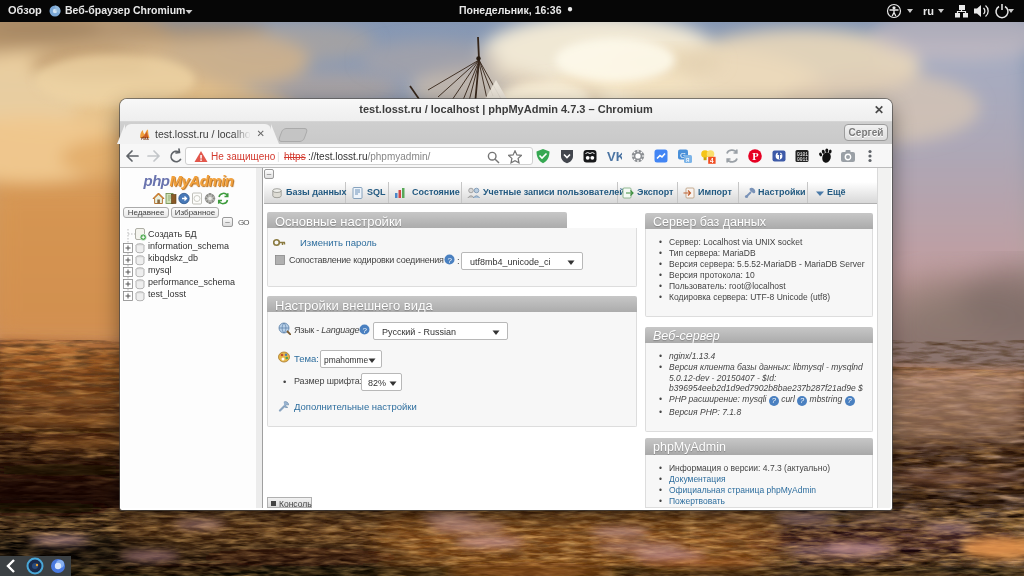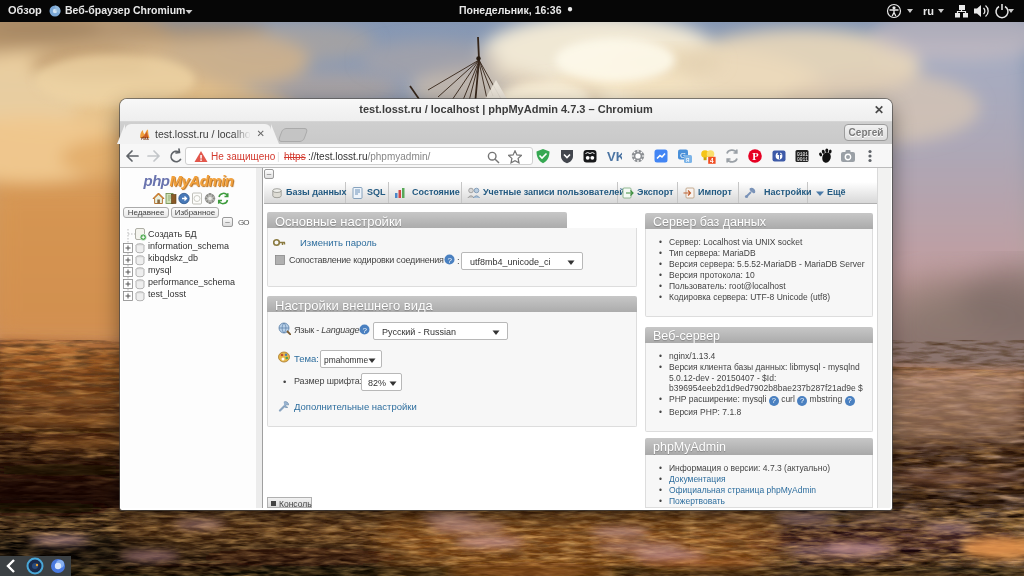--- a/index.html
+++ b/index.html
@@ -575,21 +575,21 @@
           <span style="position:absolute;left:373px;top:5px;">Экспорт</span>
           <svg width="12" height="12" style="position:absolute;left:419px;top:5px;">
               <rect x="3" y="1" width="8" height="10" rx="1" fill="#faf4f0" stroke="#b89a7a" stroke-width="0.8"></rect>
               <path d="M0.5,6 L7.5,6 M5,3.5 L7.5,6 L5,8.5" stroke="#c06030" stroke-width="1.2" fill="none"></path>
             </svg>
           <span style="position:absolute;left:434px;top:5px;">Импорт</span>
           <svg width="12" height="12" style="position:absolute;left:480px;top:5px;">
               <path d="M2.5,9.5 L7,5 M6,2.2 A2.8,2.8 0 0 1 10,5.8 M6,2.2 L8.2,4.4 M10,5.8 L7.8,3.6" stroke="#7a93b8" stroke-width="1.8" fill="none"></path>
               <circle cx="2.5" cy="9.5" r="1.6" fill="#7a93b8"></circle>
             </svg>
-          <span style="position:absolute;left:494px;top:5px;margin-left:6px;">Настройки</span>
+          <span style="position:absolute;left:494px;top:5px;">Настройки</span>
           <svg width="10" height="8" style="position:absolute;left:551px;top:8px;">
               <path d="M1,1.5 L5,6 L9,1.5 Z" fill="#4a7aa8"></path>
             </svg>
           <span style="position:absolute;left:563px;top:5px;">Ещё</span>
         </div>
 
         <div style="position:absolute;left:3px;top:44px;width:300px;height:75px;">
           <div class="panel-h">Основные настройки</div>
           <div class="panel-b" style="position:absolute;left:0;top:16px;width:370px;height:59px;"></div>
           <svg width="13" height="11" style="position:absolute;left:6px;top:25px;">
@@ -669,21 +669,21 @@
               <ul>
             <li>Сервер: Localhost via UNIX socket</li>
             <li>Тип сервера: MariaDB</li>
             <li>Версия сервера: 5.5.52-MariaDB - MariaDB Server</li>
             <li>Версия протокола: 10</li>
             <li>Пользователь: root@localhost</li>
             <li>Кодировка сервера: UTF-8 Unicode (utf8)</li>
           </ul>
             </div>
         </div>
-        <div style="position:absolute;left:381px;top:159px;width:228px;height:121px;">
+        <div style="position:absolute;left:381px;top:159px;width:228px;height:121px;font-style:italic;">
           <div class="panel-h" style="font-size:12.5px;">Веб-сервер</div>
           <div class="panel-b" style="position:absolute;left:0;top:16px;width:228px;height:89px;"></div>
           <div class="rlist" style="position:absolute;left:12px;top:24px;width:210px;">
               <ul>
             <li>nginx/1.13.4</li>
             <li>Версия клиента базы данных: libmysql - mysqlnd 5.0.12-dev - 20150407 - $Id: b396954eeb2d1d9ed7902b8bae237b287f21ad9e $</li>
             <li>PHP расширение: mysqli <span class="hc">?</span> curl <span class="hc">?</span> mbstring <span class="hc">?</span></li>
             <li>Версия PHP: 7.1.8</li>
           </ul>
             </div>

